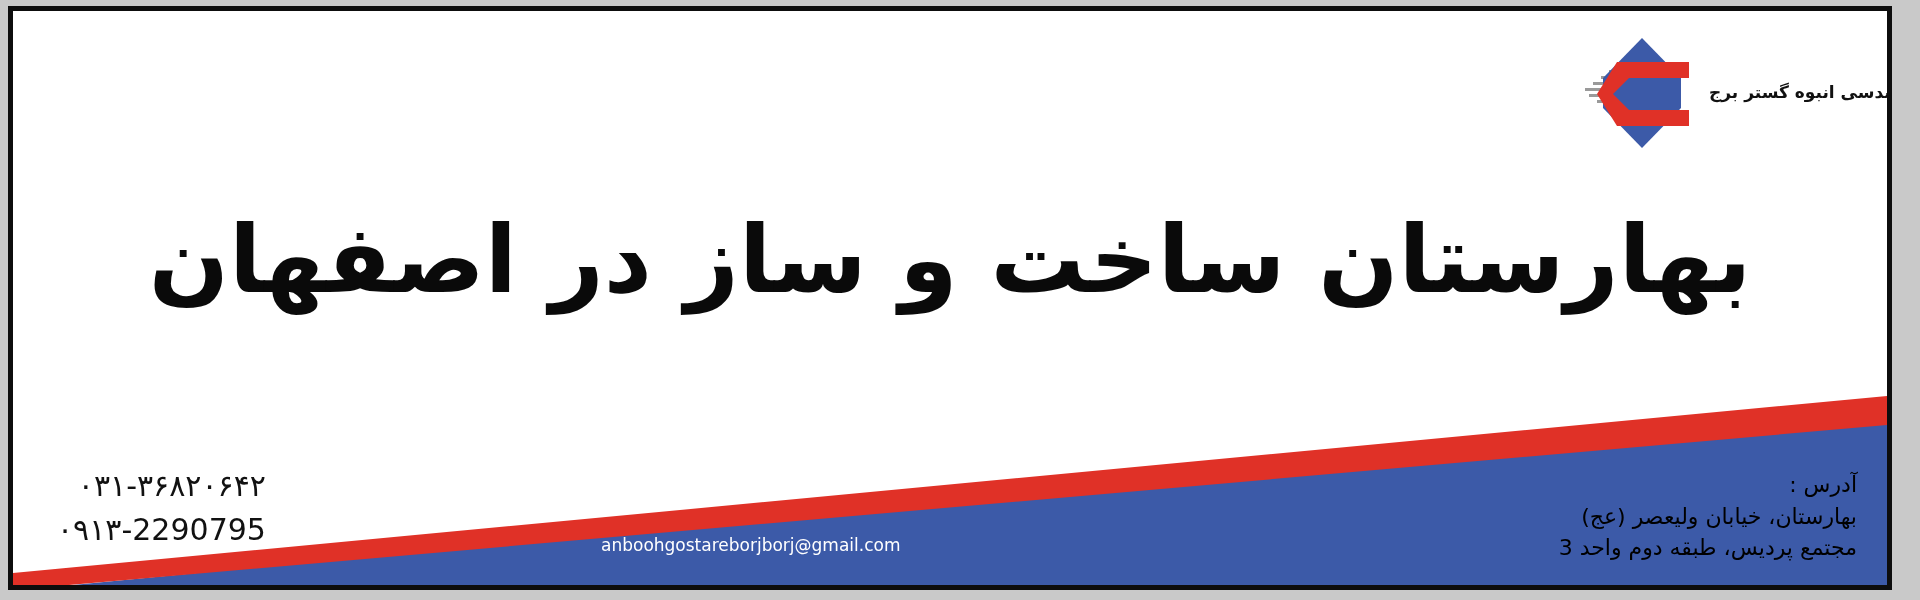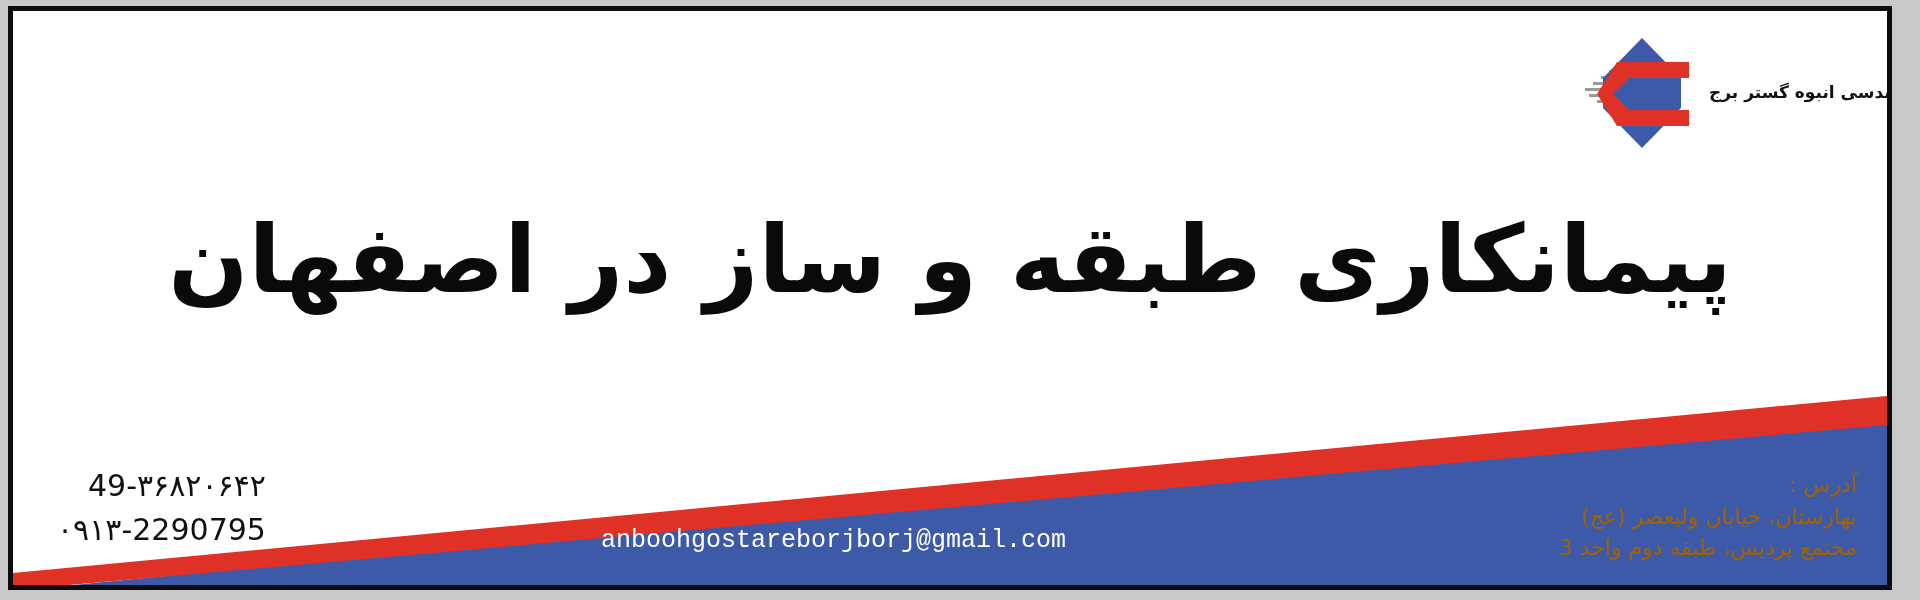--- a/index.html
+++ b/index.html
@@ -101,39 +101,38 @@
     font-weight:500;
   }
   #phone-block div{white-space:nowrap;}
 
   
   #address-block{
     position:absolute;
     right:30px; bottom:22px;
     direction:rtl;
     text-align:right;
-    color:#a16207;
+    color:#000000;
     font-size:22px;
     line-height:1.42;
     font-weight:500;
     z-index:5;
   }
   #address-block .addr-line{white-space:nowrap;}
 
   
   #email-text{
     position:absolute;
     left:588px; bottom:30px;
     color:#ffffff;
-    font-size:25px;
+    font-size:17px;
     direction:ltr;
     white-space:nowrap;
     z-index:5;
     font-weight:400;
-    font-family:Liberation Mono, monospace;
   }
 </style>
 </head>
 <body>
 
 <div id="banner-root">
 
   <svg id="wedge-blue" viewBox="0 0 1874 574" preserveAspectRatio="none">
     <polygon points="1874,398 1874,574 60,574" fill="#3c5aa8"></polygon>
   </svg>
@@ -166,24 +165,24 @@
         <svg width="92" height="64" viewBox="0 0 92 64">
           <polygon points="92,0 92,16 32,16 16,32 32,48 92,48 92,64 20,64 0,32 20,0" fill="#e03127"></polygon>
         </svg>
       </div>
 
     </div>
 
     <div id="company-name">شرکت مهندسی انبوه گستر برج</div>
   </div>
 
-  <div id="headline">پیمانکاری طبقه و ساز در اصفهان</div>
+  <div id="headline">بهارستان ساخت و ساز در اصفهان</div>
 
   <div id="phone-block">
-    <div>49-۳۶۸۲۰۶۴۲</div>
+    <div>۰۳۱-۳۶۸۲۰۶۴۲</div>
     <div>۰۹۱۳-2290795</div>
   </div>
 
   <div id="email-text">anboohgostareborjborj@gmail.com</div>
 
   <div id="address-block">
     <div class="addr-line">آدرس :</div>
     <div class="addr-line">بهارستان، خیابان ولیعصر (عج)</div>
     <div class="addr-line">مجتمع پردیس، طبقه دوم واحد 3</div>
   </div>

